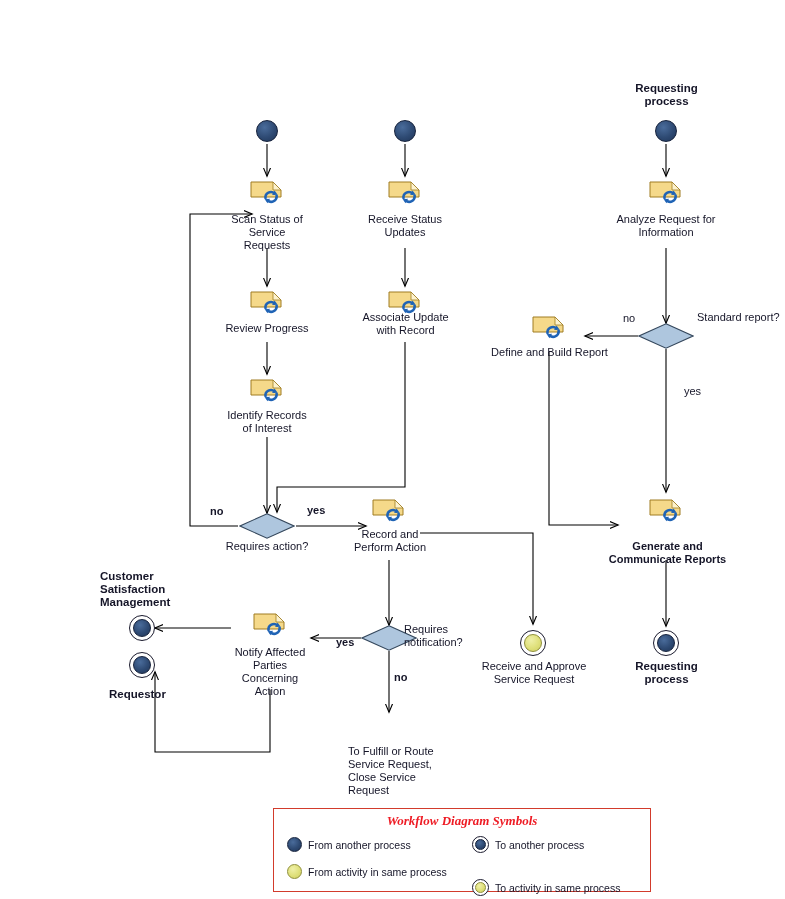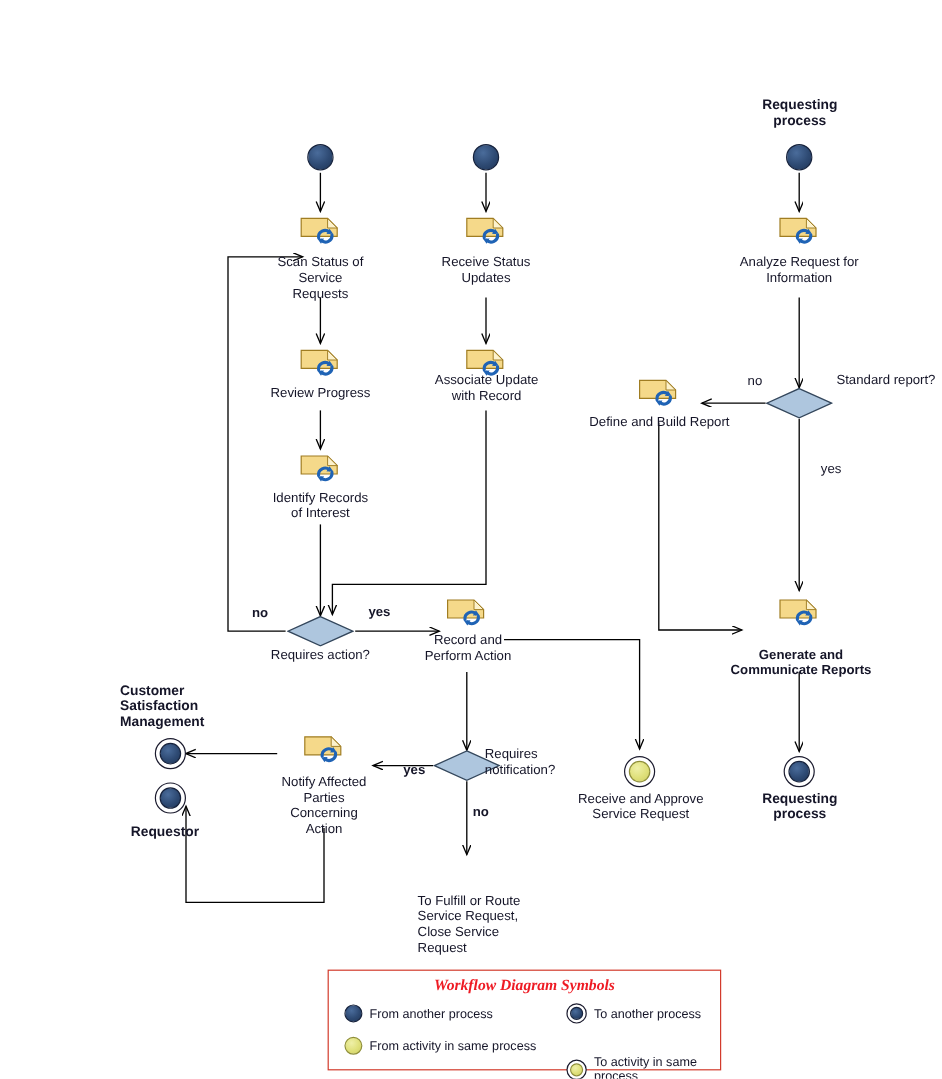--- a/index.html
+++ b/index.html
@@ -315,21 +315,21 @@
       </g>
       <path d="M24.6,12.6 L27.4,16.6 L22.1,17.0 Z" fill="#1f63b5"></path>
       <path d="M17.5,25.2 L14.7,21.2 L20.0,20.8 Z" fill="#1f63b5"></path>
     </svg>
   </div>
   <div class="lbl" style="left:215px;top:646px;width:110px;">Notify Affected
 Parties
 Concerning
 Action</div>
 
-  <div id="legend" style="left:273px;top:808px;width:328px;height:84px;">
+  <div id="legend" style="left:273px;top:808px;width:378px;height:84px;">
     <div class="lg-title">Workflow Diagram Symbols</div>
 
     <div class="lg-row" style="left:13px;top:28px;">
       <span class="lg-dot navy"></span>
       <span class="t">From another process</span>
     </div>
 
     <div class="lg-row" style="left:198px;top:27px;">
       <span class="lg-ring">
         <span class="d" style="background:radial-gradient(circle at 38% 32%,#4a6c9b 0%,#2e4a73 55%,#1f3557 100%);border:1px solid #16223c;"></span>

